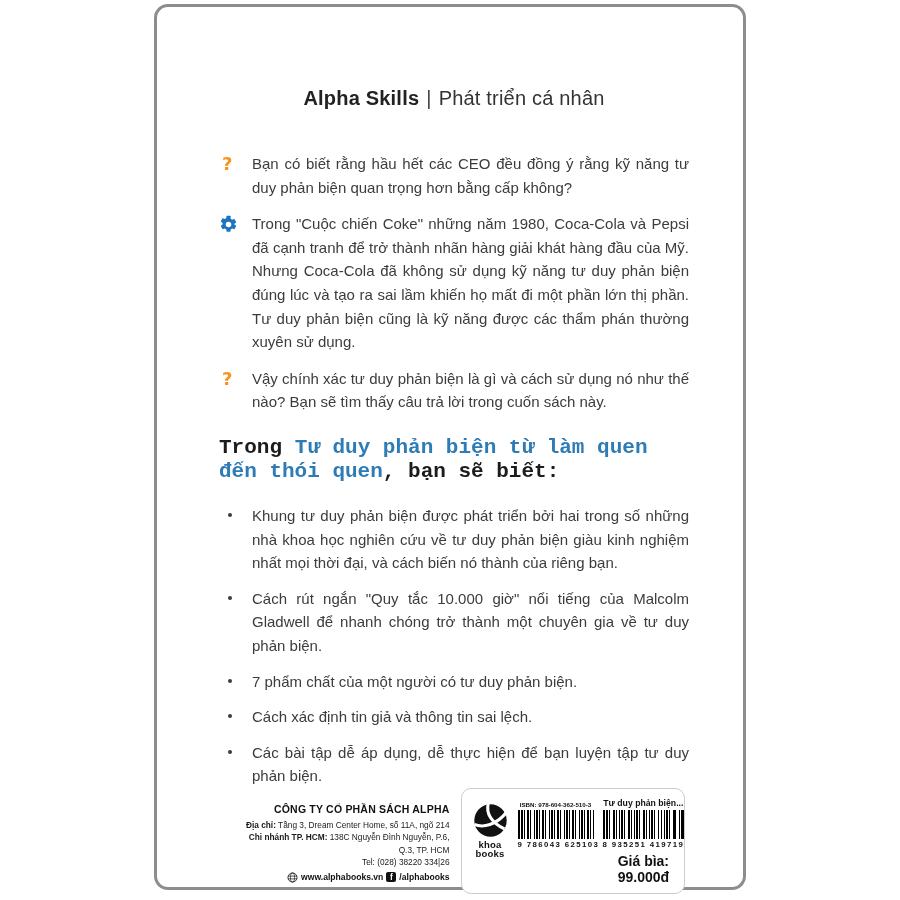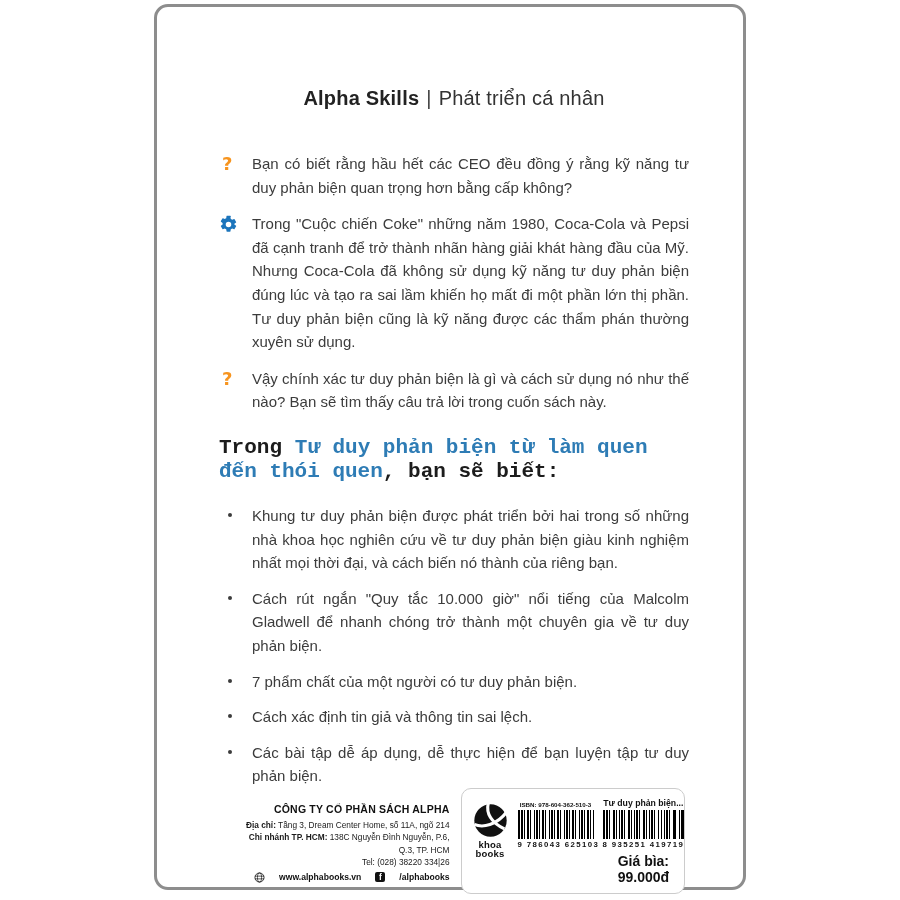--- a/index.html
+++ b/index.html
@@ -87,21 +87,21 @@
     padding-top: 3px;
   }
   .pub-name {
     font-size: 10.5px; font-weight: bold; letter-spacing: 0.2px;
     margin-bottom: 4px; color: #111;
   }
   .pub-line { font-size: 8.3px; line-height: 12.5px; color: #1a1a1a; }
   .pub-line b { font-weight: bold; }
   .pub-links {
     margin-top: 3px;
-    display: flex; justify-content: flex-end; align-items: center; gap: 14px;
+    display: flex; justify-content: flex-end; align-items: center; gap: 3px;
     font-size: 8.6px; font-weight: 600; color: #111;
   }
   .globe svg { width: 11px; height: 11px; display: block; }
   .fb-badge {
     display: inline-flex; width: 10px; height: 10px;
     background: #111; color: #fff; border-radius: 2px;
     align-items: center; justify-content: center;
     font-size: 8.5px; font-weight: bold;
   }
 

